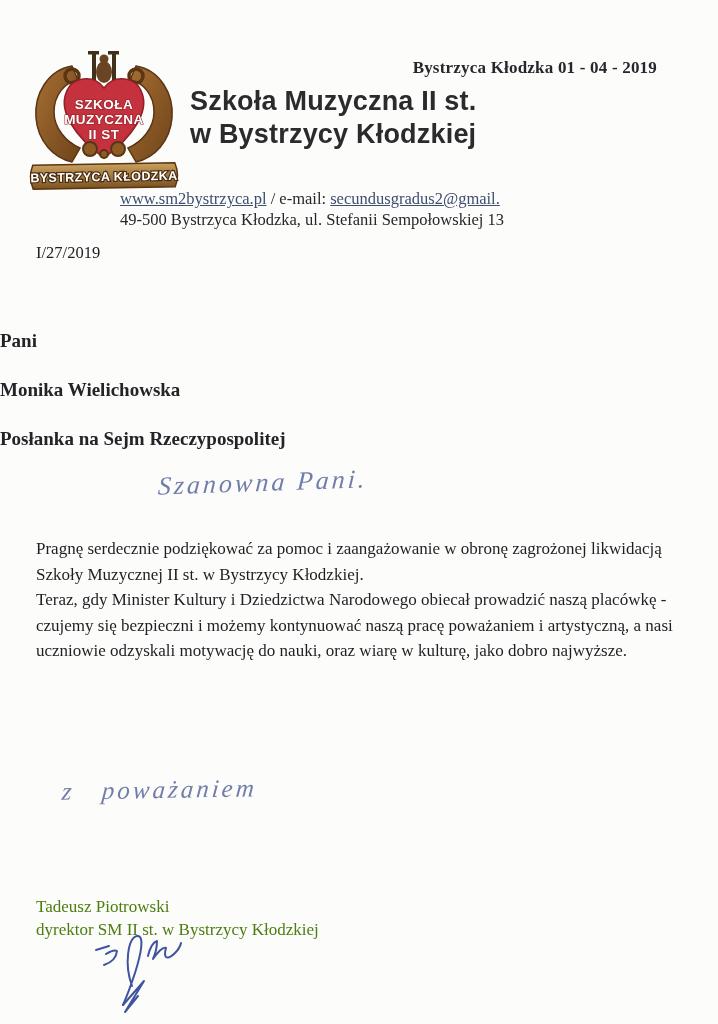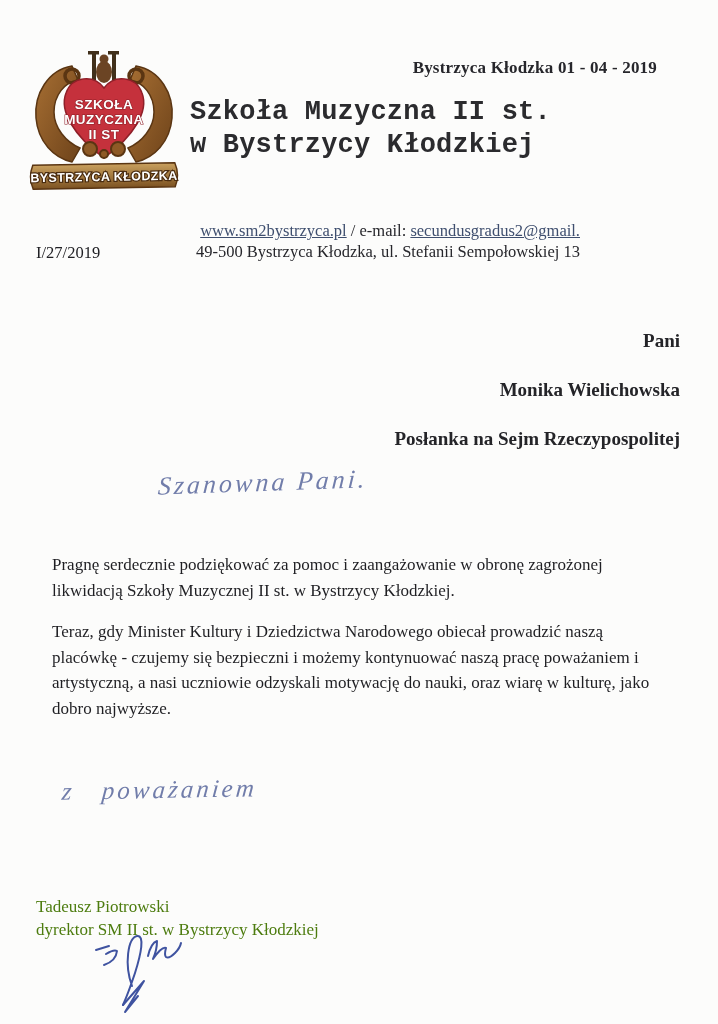--- a/index.html
+++ b/index.html
@@ -15,38 +15,38 @@
   }
 
   
   .date-line{
     position:absolute;top:58px;right:88px;
     font-weight:bold;font-size:17px;color:#26262b;
     letter-spacing:.2px;
   }
   .logo-svg{position:absolute;left:28px;top:50px;}
   .school-title{
-    position:absolute;left:190px;top:96px;
-    font-family:Liberation Mono, monospace;
+    position:absolute;left:190px;top:85px;
+    font-family:Liberation Sans, sans-serif;
     font-weight:bold;font-size:27px;line-height:33px;
     color:#2b2b2e;letter-spacing:.2px;
   }
   .contact-block{
     position:absolute;left:120px;top:188px;width:460px;
-    text-align:right;font-size:16.5px;color:#26262b;line-height:21px;margin-top:32px;
+    text-align:left;font-size:16.5px;color:#26262b;line-height:21px;
   }
   .contact-block a{
     color:#3e4e6e;text-decoration:underline;cursor:pointer;
   }
   .ref-number{position:absolute;left:36px;top:243px;font-size:16.5px;}
 
   
   .recipient-block{
     position:absolute;left:0;top:330px;width:680px;
-    text-align:right;font-weight:bold;font-size:19px;color:#242428;
+    text-align:left;font-weight:bold;font-size:19px;color:#242428;
   }
   .recipient-block div{margin-bottom:27px;}
 
   
   .handwritten{
     font-family:"Liberation Serif", serif;
     font-style:italic;color:#717daa;
     white-space:nowrap;
   }
   .hw-greeting{
@@ -58,21 +58,21 @@
     position:absolute;left:62px;top:776px;
     font-size:25px;letter-spacing:3px;word-spacing:18px;
     transform:rotate(-1deg) skewX(-6deg);
   }
 
   
   .body-text{
     position:absolute;left:36px;top:536px;width:650px;
     font-size:17px;line-height:25.5px;color:#1f1f23;
   }
-  .body-text p{margin:16px;}
+  .body-text p{margin:0;}
   .behalf-line{
     position:absolute;left:36px;top:722px;
     font-size:17px;color:#1f1f23;
   }
 
   
   .signoff-block{
     position:absolute;left:36px;top:896px;
     font-size:17px;line-height:22.5px;color:#4d7c0f;
   }

